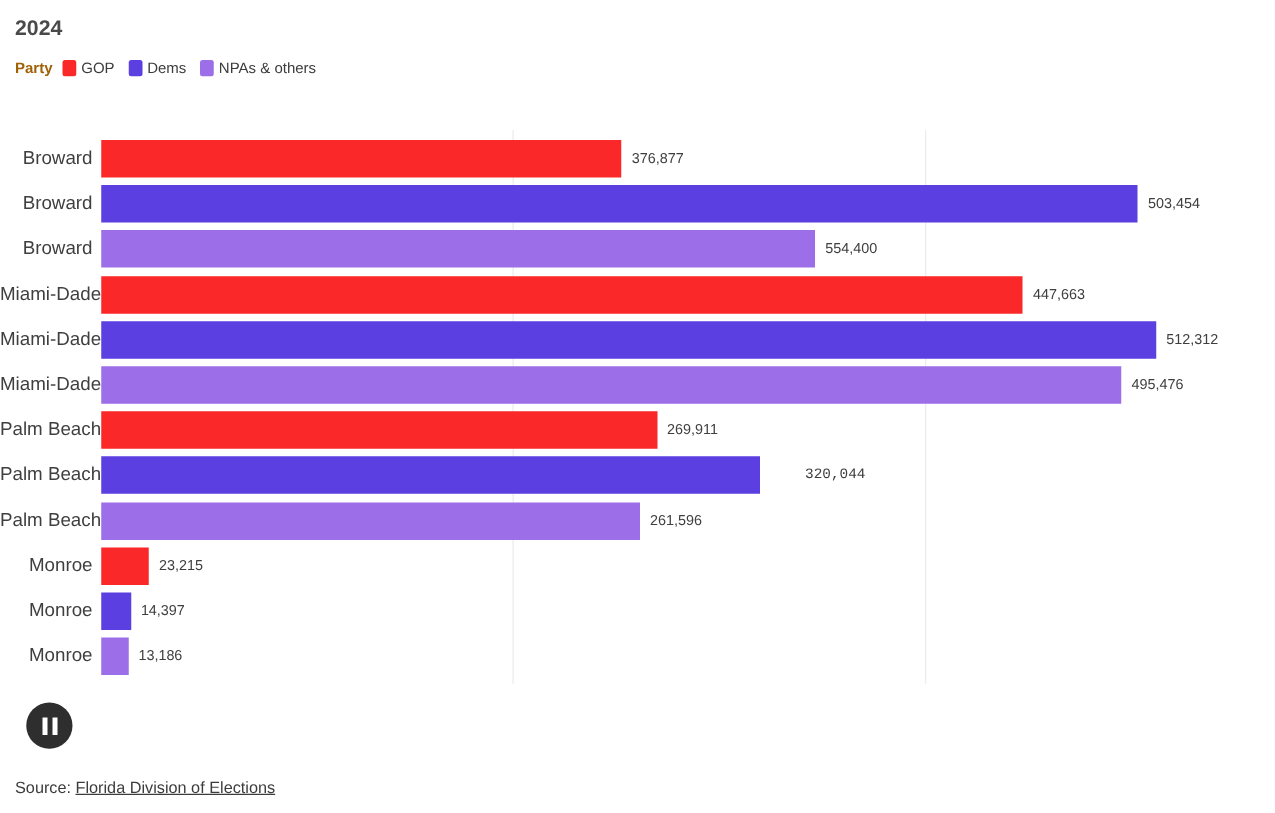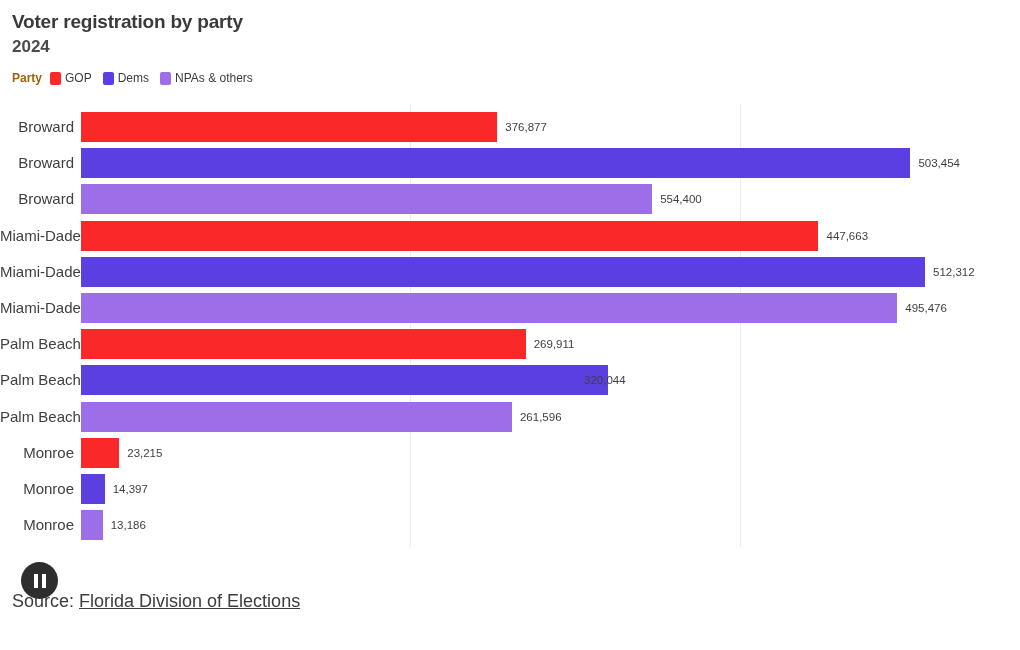--- a/index.html
+++ b/index.html
@@ -168,34 +168,33 @@
     display: block;
     width: 4px;
     height: 14px;
     background: #ffffff;
   }
 
   
   .source {
     position: absolute;
     left: 12px;
-    top: 591px;
-    font-size: 18px;
+    top: 622px;
+    font-size: 13px;
     color: #3c3c3c;
   }
   .source a {
     color: #3c3c3c;
     text-decoration: underline;
   }
 </style>
 </head>
 <body>
 
 <div class="header">
-  <div class="chart-title">Voter registration by party</div>
   <div class="chart-subtitle">2024</div>
 
   <div class="legend">
     <span class="legend-title">Party</span>
     <div class="legend-items" id="legend-items" style="display:flex;align-items:center;">
         <div class="legend-item">
           <span class="legend-swatch" style="background: rgb(250, 40, 40);"></span>
           <span class="legend-label">GOP</span>
         </div>
         <div class="legend-item">
@@ -247,21 +246,21 @@
         <div class="bar-value" style="left: 905.264px;">495,476</div>
       </div>
       <div class="bar-row" style="top: 225.2px;">
         <div class="cat-label">Palm Beach</div>
         <div class="bar" style="width: 444.66px; background: rgb(250, 40, 40);"></div>
         <div class="bar-value" style="left: 533.66px;">269,911</div>
       </div>
       <div class="bar-row" style="top: 261.4px;">
         <div class="cat-label">Palm Beach</div>
         <div class="bar" style="width: 527.251px; background: rgb(91, 63, 224);"></div>
-        <div class="bar-value" style="left: 584px;">320,044</div>
+        <div class="bar-value" style="left: 644px; font-family: Liberation Mono, monospace;">320,044</div>
       </div>
       <div class="bar-row" style="top: 297.6px;">
         <div class="cat-label">Palm Beach</div>
         <div class="bar" style="width: 430.962px; background: rgb(156, 110, 232);"></div>
         <div class="bar-value" style="left: 519.962px;">261,596</div>
       </div>
       <div class="bar-row" style="top: 333.8px;">
         <div class="cat-label">Monroe</div>
         <div class="bar" style="width: 38.2452px; background: rgb(250, 40, 40);"></div>
         <div class="bar-value" style="left: 127.245px;">23,215</div>

